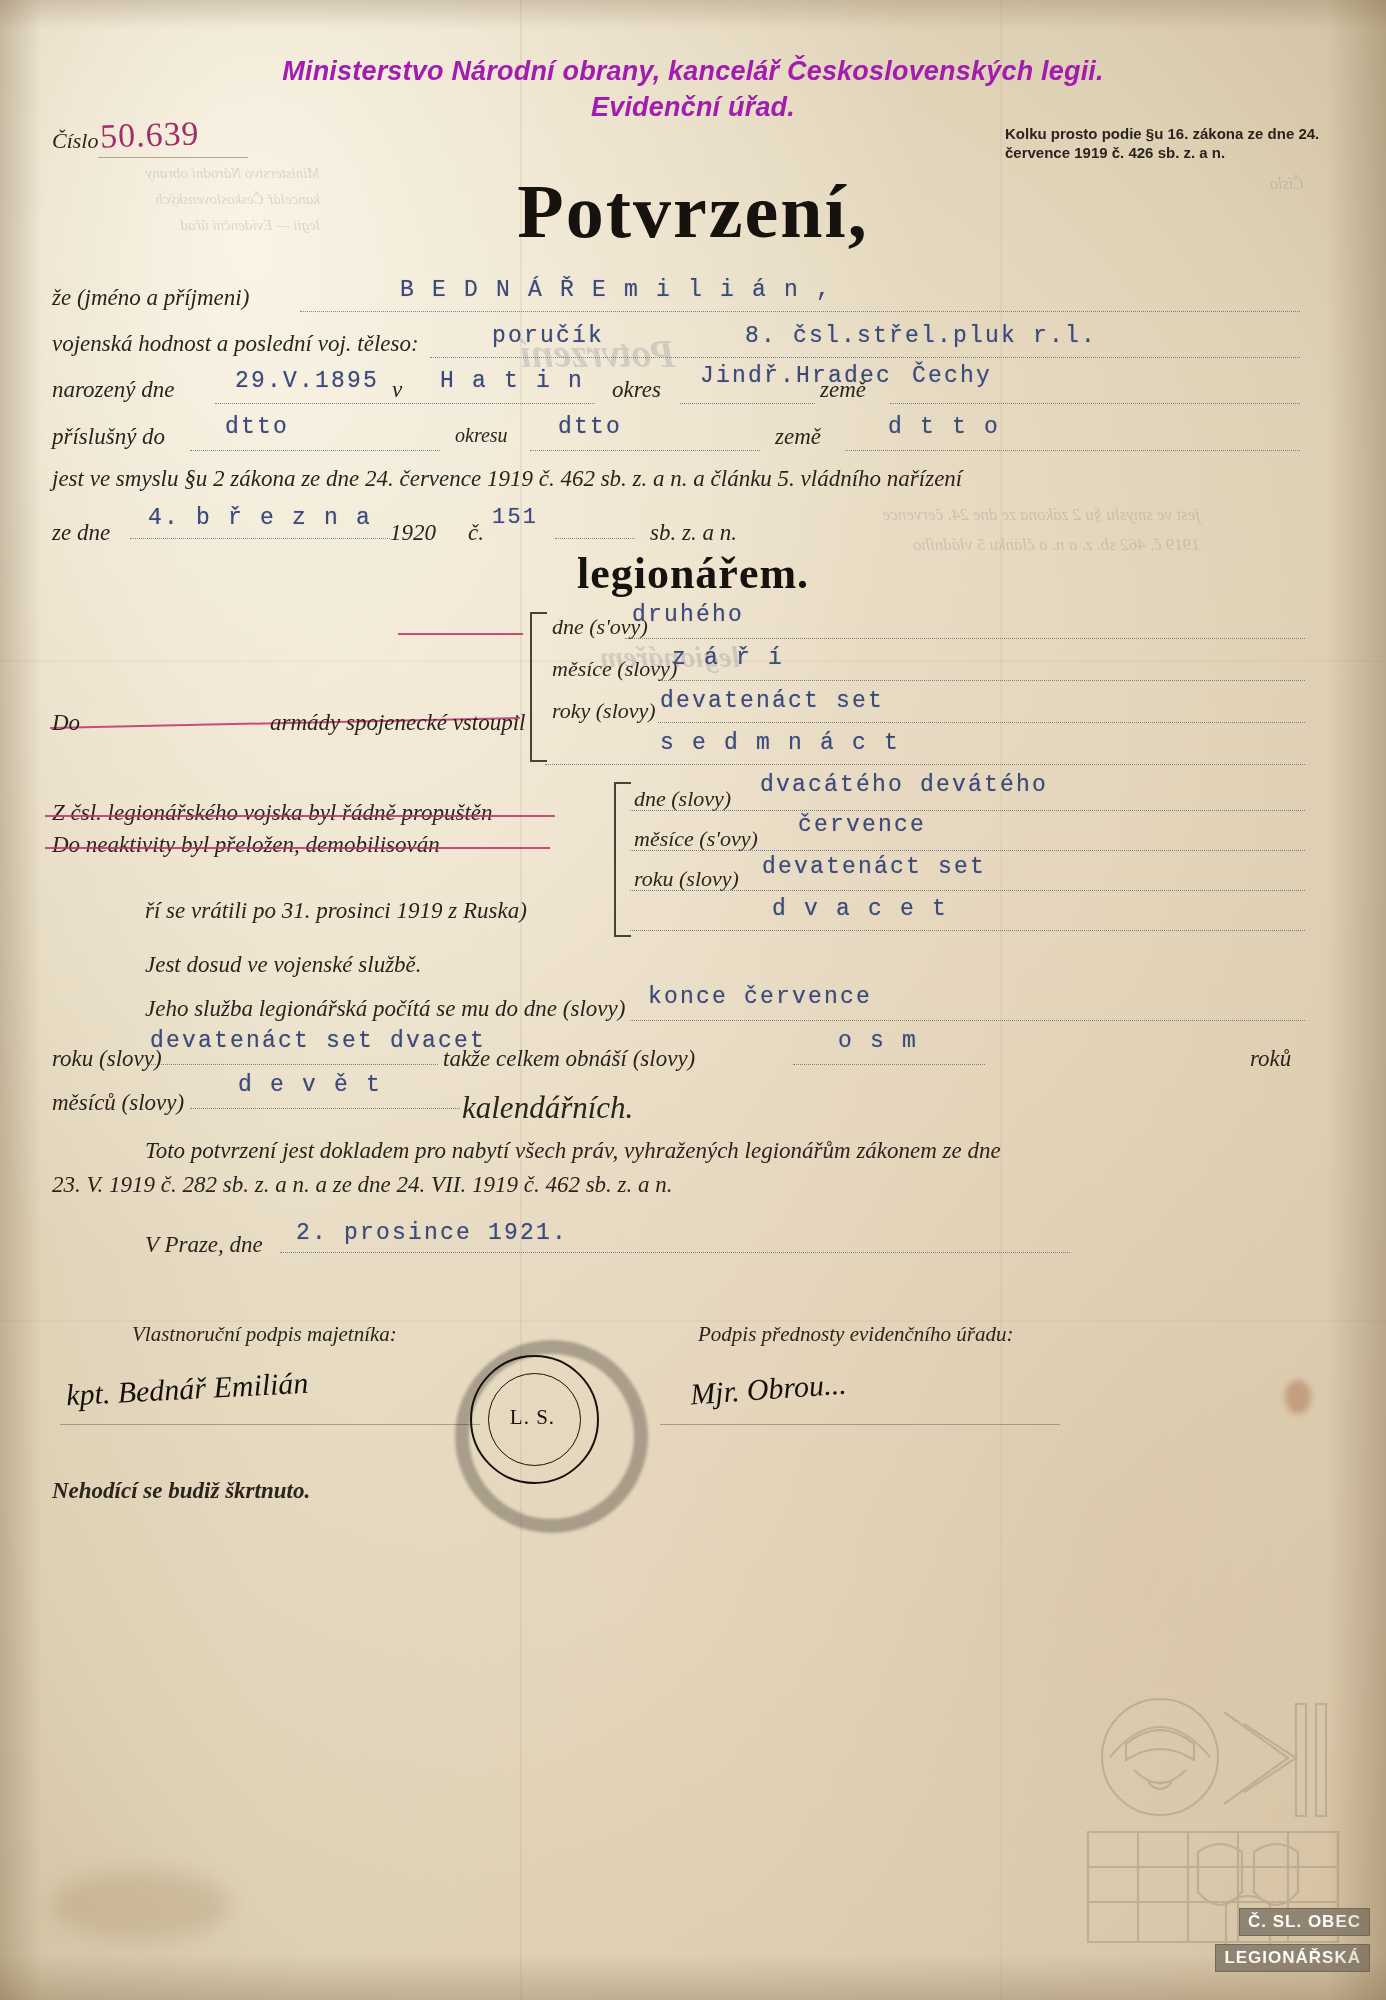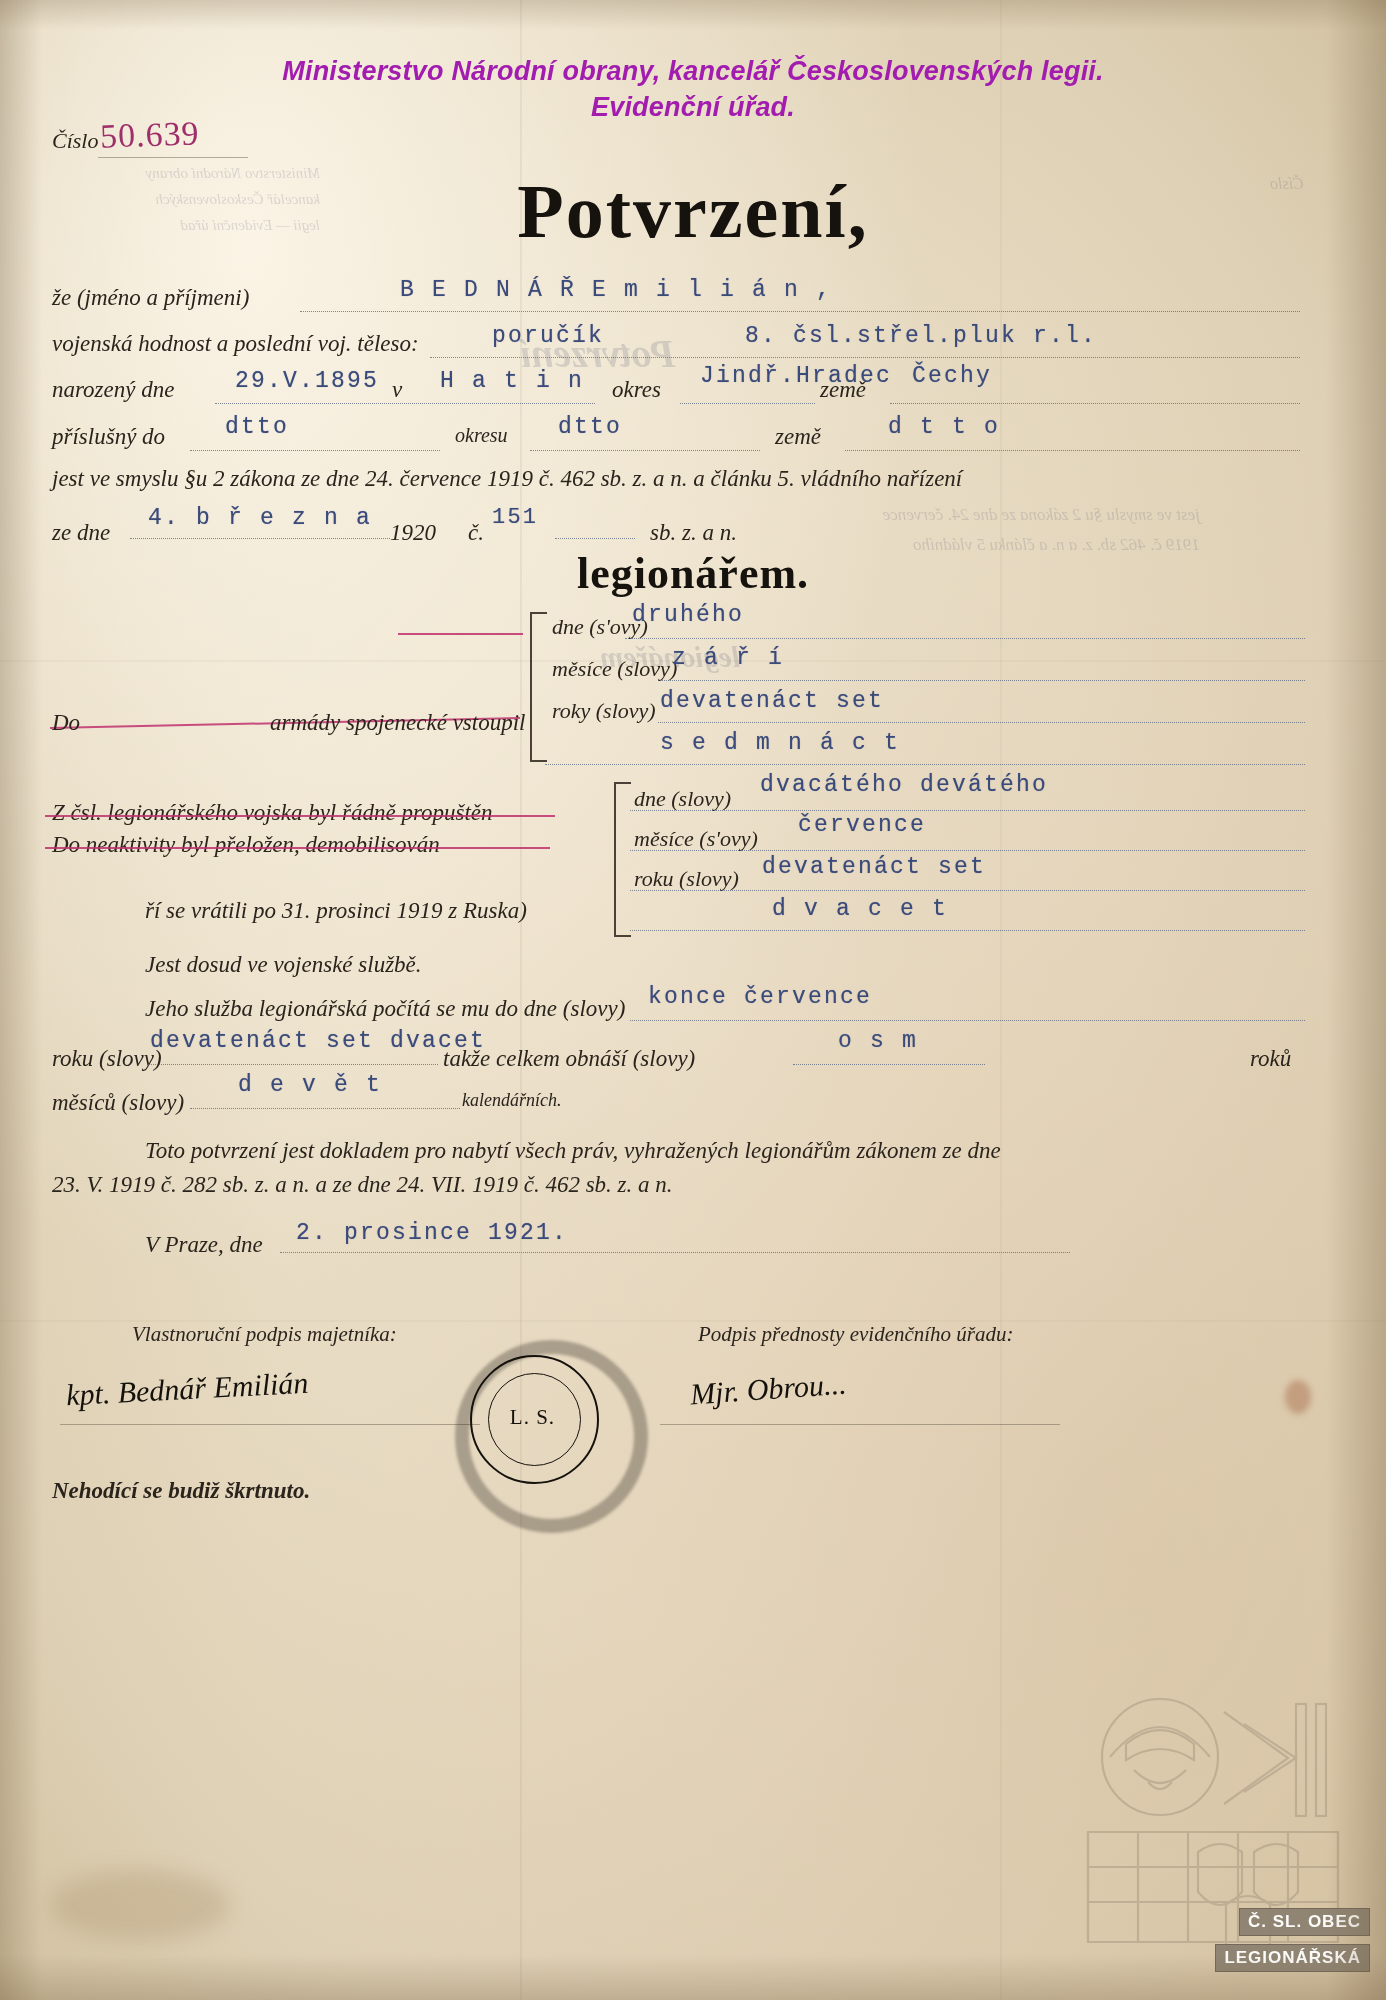--- a/index.html
+++ b/index.html
@@ -132,20 +132,21 @@
   <div class="ghost p" style="left:600px;top:640px;font-size:30px;font-weight:bold;">legionářem</div>
   <div class="ghost p" style="left:1270px;top:175px;font-size:16px;">Číslo</div>
 
   <div class="p hdr" style="left:88px;top:56px;width:1210px;text-align:center;font-size:27px;">Ministerstvo Národní obrany, kancelář Československých legii.</div>
   <div class="p hdr" style="left:88px;top:92px;width:1210px;text-align:center;font-size:27px;">Evidenční úřad.</div>
 
   <div class="p lbl" style="left:52px;top:128px;font-size:22px;">Číslo</div>
   <div class="rule solid" style="left:98px;top:157px;width:150px;"></div>
   <div class="p cislo-red" style="left:100px;top:116px;">50.639</div>
 
+  <div class="p small" style="left:1005px;top:124px;width:330px;">Kolku prosto podie §u 16. zákona ze dne 24. července 1919 č. 426 sb. z. a n.</div>
 
   <div class="p bigtitle" style="left:88px;top:168px;width:1210px;text-align:center;font-size:76px;">Potvrzení,</div>
 
   <div class="p lbl" style="left:52px;top:285px;font-size:23px;">že (jméno a příjmeni)</div>
   <div class="rule" style="left:300px;top:311px;width:1000px;"></div>
   <div class="p type" style="left:400px;top:277px;font-size:23px;">B E D N Á Ř    E m i l i á n ,</div>
 
   <div class="p lbl" style="left:52px;top:331px;font-size:23px;">vojenská hodnost a poslední voj. těleso:</div>
   <div class="rule" style="left:430px;top:357px;width:870px;"></div>
   <div class="p type" style="left:492px;top:323px;font-size:23px;">poručík</div>
@@ -239,21 +240,21 @@
   <div class="rule" style="left:148px;top:1064px;width:290px;"></div>
   <div class="p type" style="left:150px;top:1028px;font-size:23px;">devatenáct set dvacet</div>
   <div class="p lbl" style="left:443px;top:1046px;font-size:23px;">takže celkem obnáší (slovy)</div>
   <div class="rule" style="left:793px;top:1064px;width:192px;"></div>
   <div class="p type" style="left:838px;top:1028px;font-size:23px;">o s m</div>
   <div class="p lbl" style="left:1250px;top:1046px;font-size:23px;">roků</div>
 
   <div class="p lbl" style="left:52px;top:1090px;font-size:23px;">měsíců (slovy)</div>
   <div class="rule" style="left:190px;top:1108px;width:270px;"></div>
   <div class="p type" style="left:238px;top:1072px;font-size:23px;">d e v ě t</div>
-  <div class="p lbl" style="left:462px;top:1090px;font-size:18px;">kalendářních.</div>
+  <div class="p lbl" style="left:462px;top:1090px;font-size:31px;">kalendářních.</div>
 
   <div class="p lbl" style="left:145px;top:1138px;font-size:23px;">Toto potvrzení jest dokladem pro nabytí všech práv, vyhražených legionářům zákonem ze dne</div>
   <div class="p lbl" style="left:52px;top:1172px;font-size:23px;">23. V. 1919 č. 282 sb. z. a n. a ze dne 24. VII. 1919 č. 462 sb. z. a n.</div>
 
   <div class="p lbl" style="left:145px;top:1232px;font-size:23px;">V Praze, dne</div>
   <div class="rule" style="left:280px;top:1252px;width:790px;"></div>
   <div class="p type" style="left:296px;top:1220px;font-size:23px;">2. prosince 1921.</div>
 
   <div class="p lbl" style="left:132px;top:1322px;font-size:21px;">Vlastnoruční podpis majetníka:</div>
   <div class="rule solid" style="left:60px;top:1424px;width:420px;"></div>

